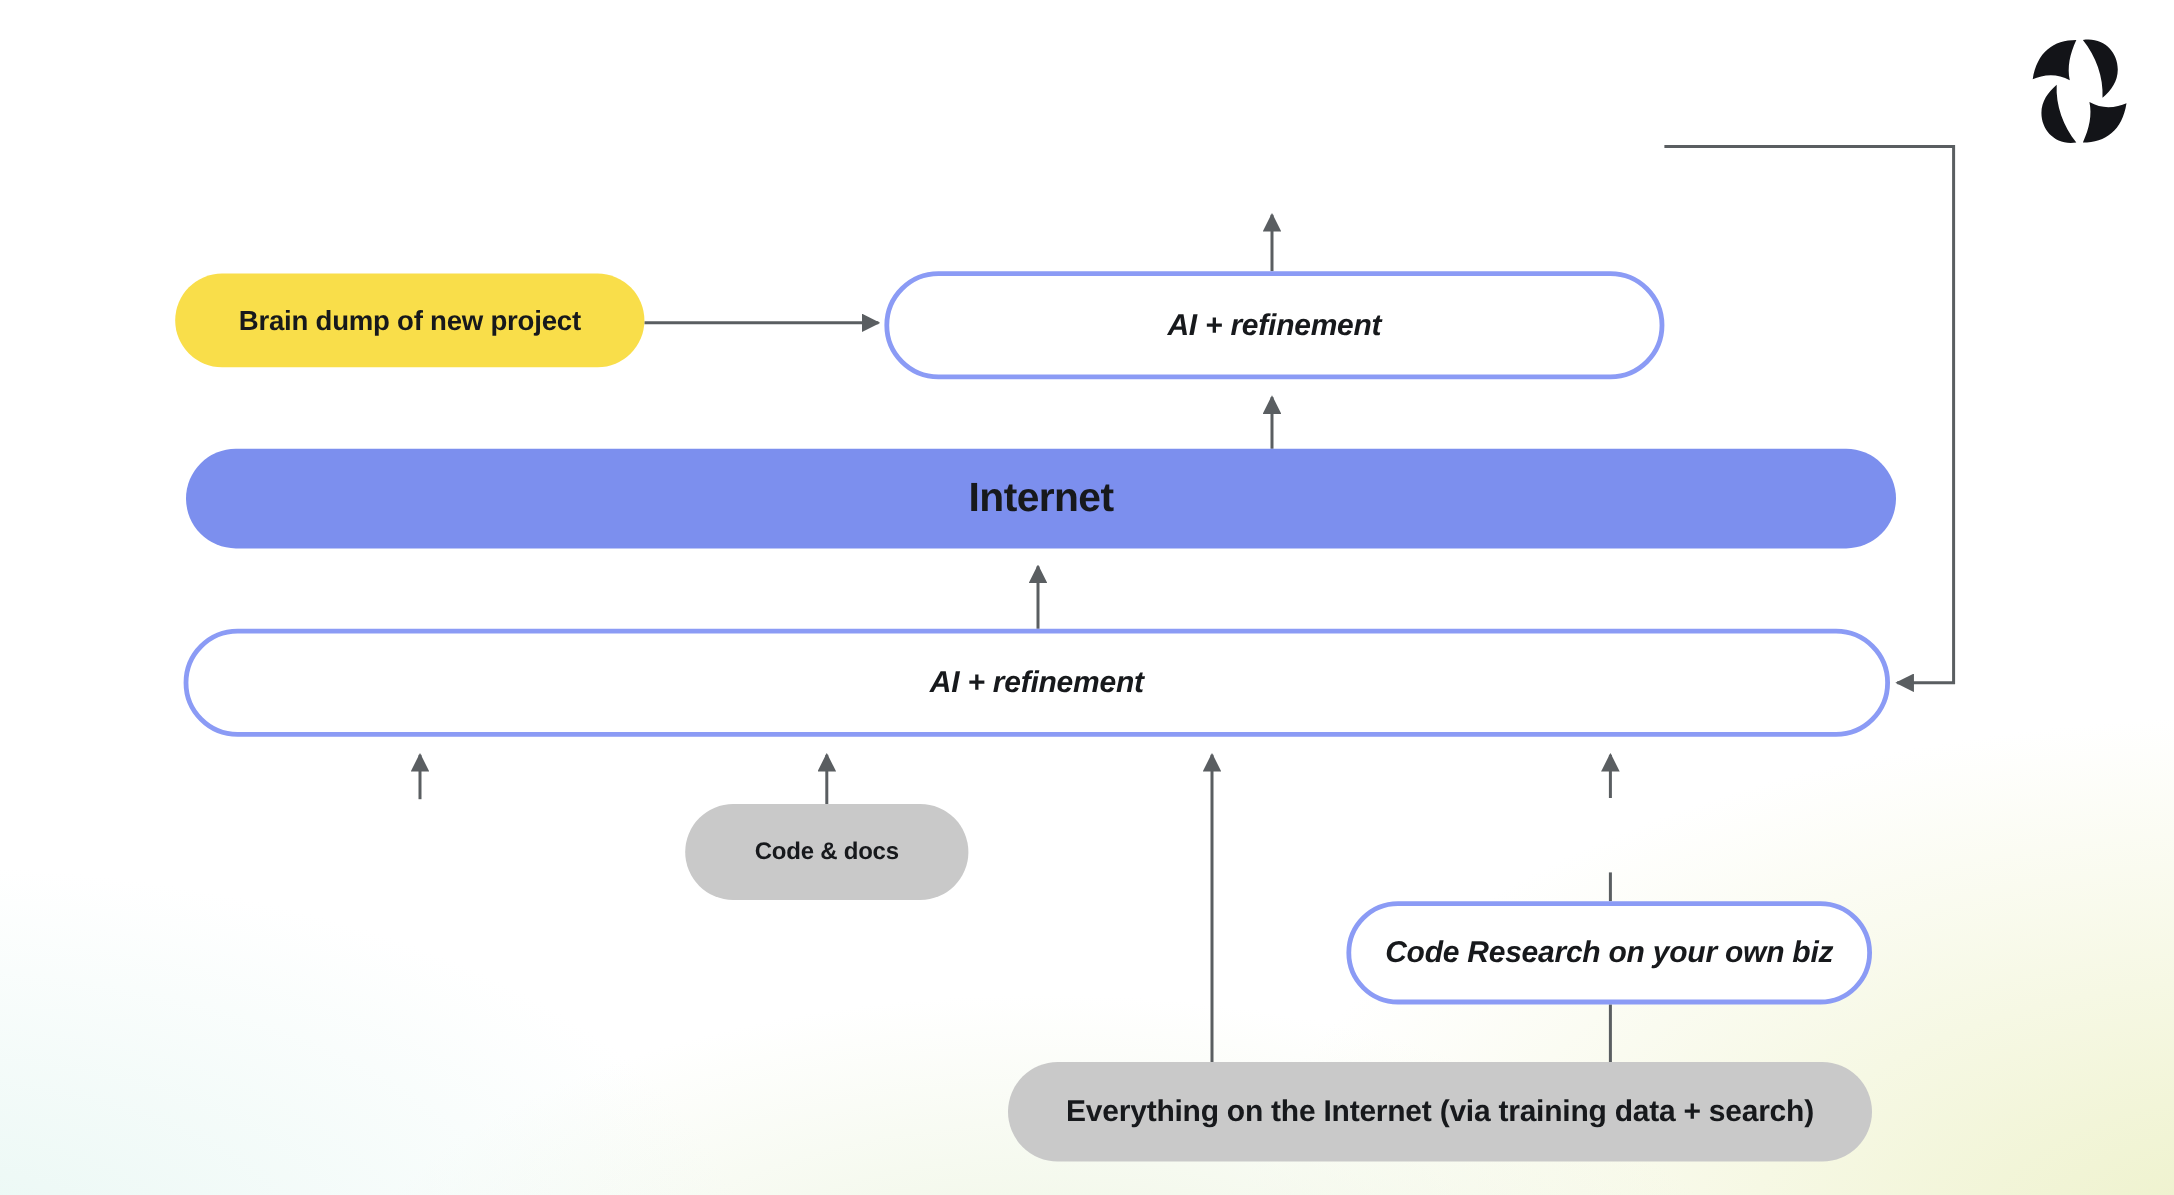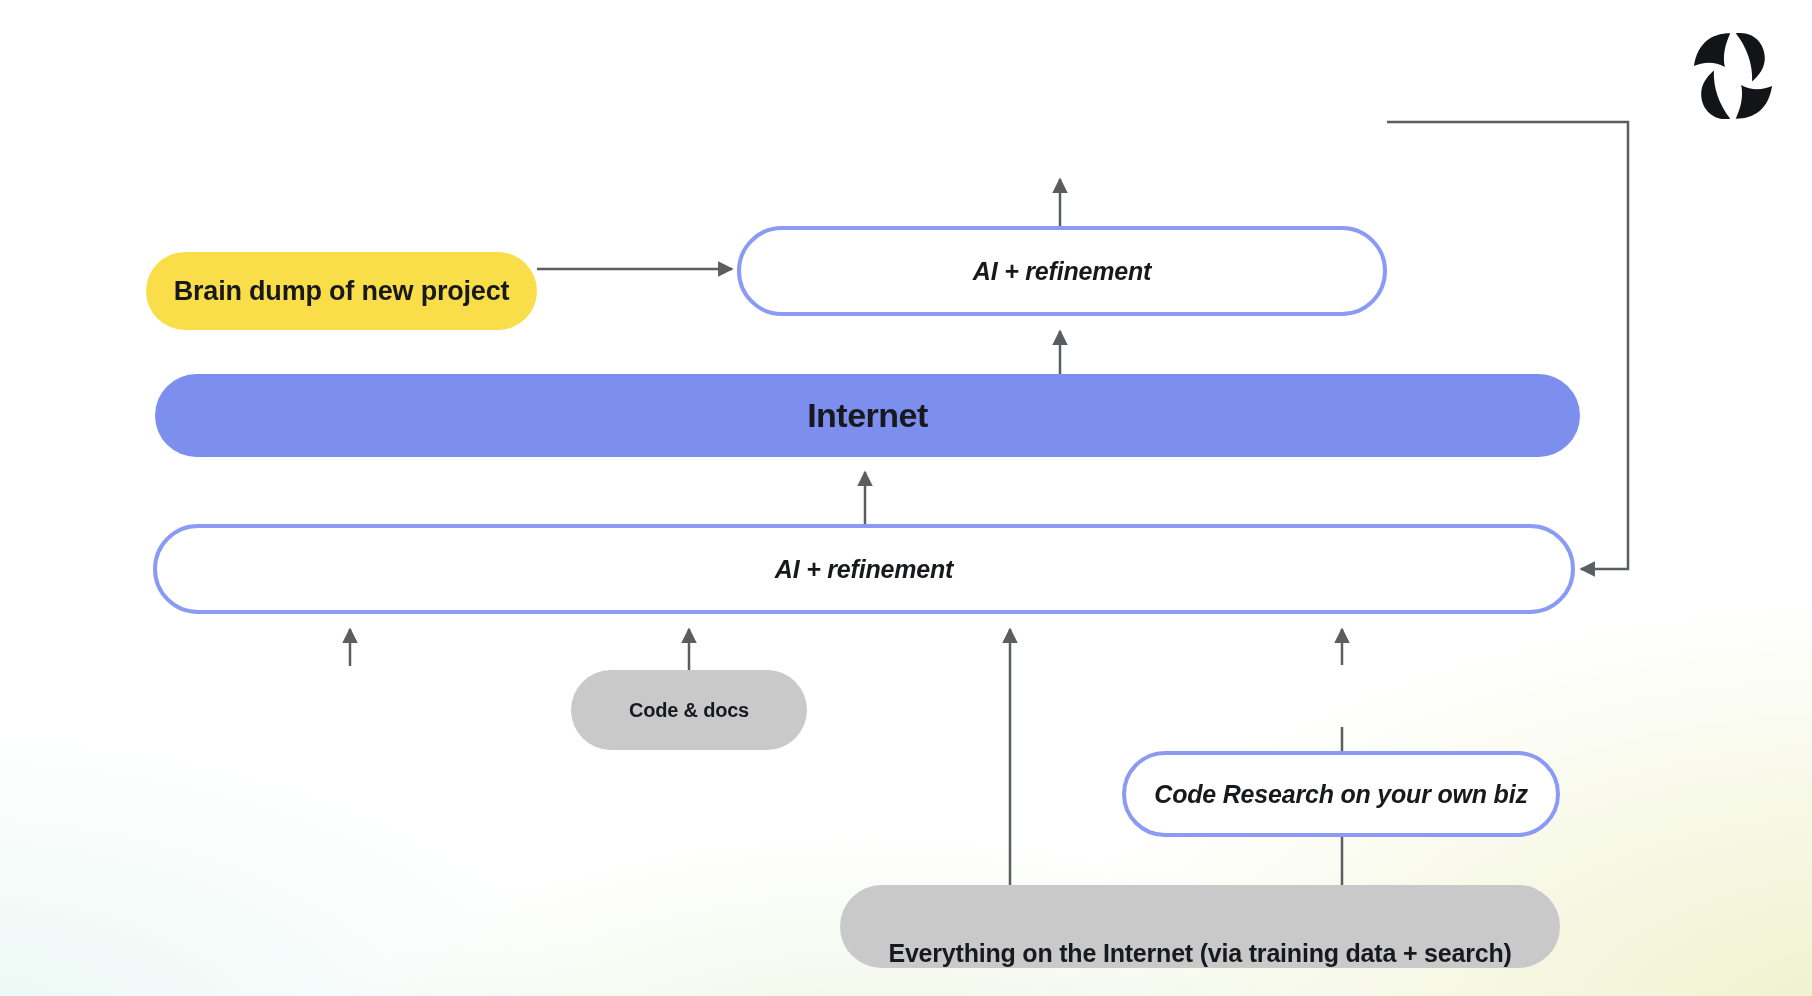--- a/index.html
+++ b/index.html
@@ -29,29 +29,29 @@
   }
   .solid-blue{background:var(--node-blue);}
   .solid-gray{background:var(--node-gray);}
   .solid-yellow{background:var(--node-yellow);}
   .outline-blue{background:#ffffff;border:4px solid var(--outline-blue);justify-content:center;}
   .italic{font-style:italic;}
   .peach{border:6px solid var(--peach-border);}
 
   
   .n-project   {left:733px; top:82px;  width:654px;  height:82px;}
-  .n-braindump {left:146px; top:228px; width:391px;  height:78px; font-size:27px;margin-top:24px;}
+  .n-braindump {left:146px; top:228px; width:391px;  height:78px; font-size:23px;}
   .n-aitop     {left:737px; top:226px; width:650px;  height:90px;}
   .n-baseline  {left:155px; top:374px; width:1425px; height:83px; font-size:34px; letter-spacing:-0.5px;}
   .n-aiwide    {left:153px; top:524px; width:1422px; height:90px;}
   .n-initial   {left:152px; top:666px; width:396px;  height:92px; font-size:24px;}
   .n-codedocs  {left:571px; top:670px; width:236px;  height:80px; font-size:20px;}
   .n-aireport  {left:1218px;top:665px; width:250px;  height:62px; font-size:23px;}
   .n-deepres   {left:1122px;top:751px; width:438px;  height:86px;}
-  .n-internet  {left:840px; top:885px; width:720px;  height:83px;align-items:flex-end;}
+  .n-internet  {left:840px; top:885px; width:720px;  height:83px;}
 
   .logo{position:absolute;left:1664px;top:26px;width:138px;height:100px;}
 </style>
 </head>
 <body>
 
 <div class="canvas">
 
   <svg class="edges" viewBox="0 0 1812 996" fill="none">
     <defs>

